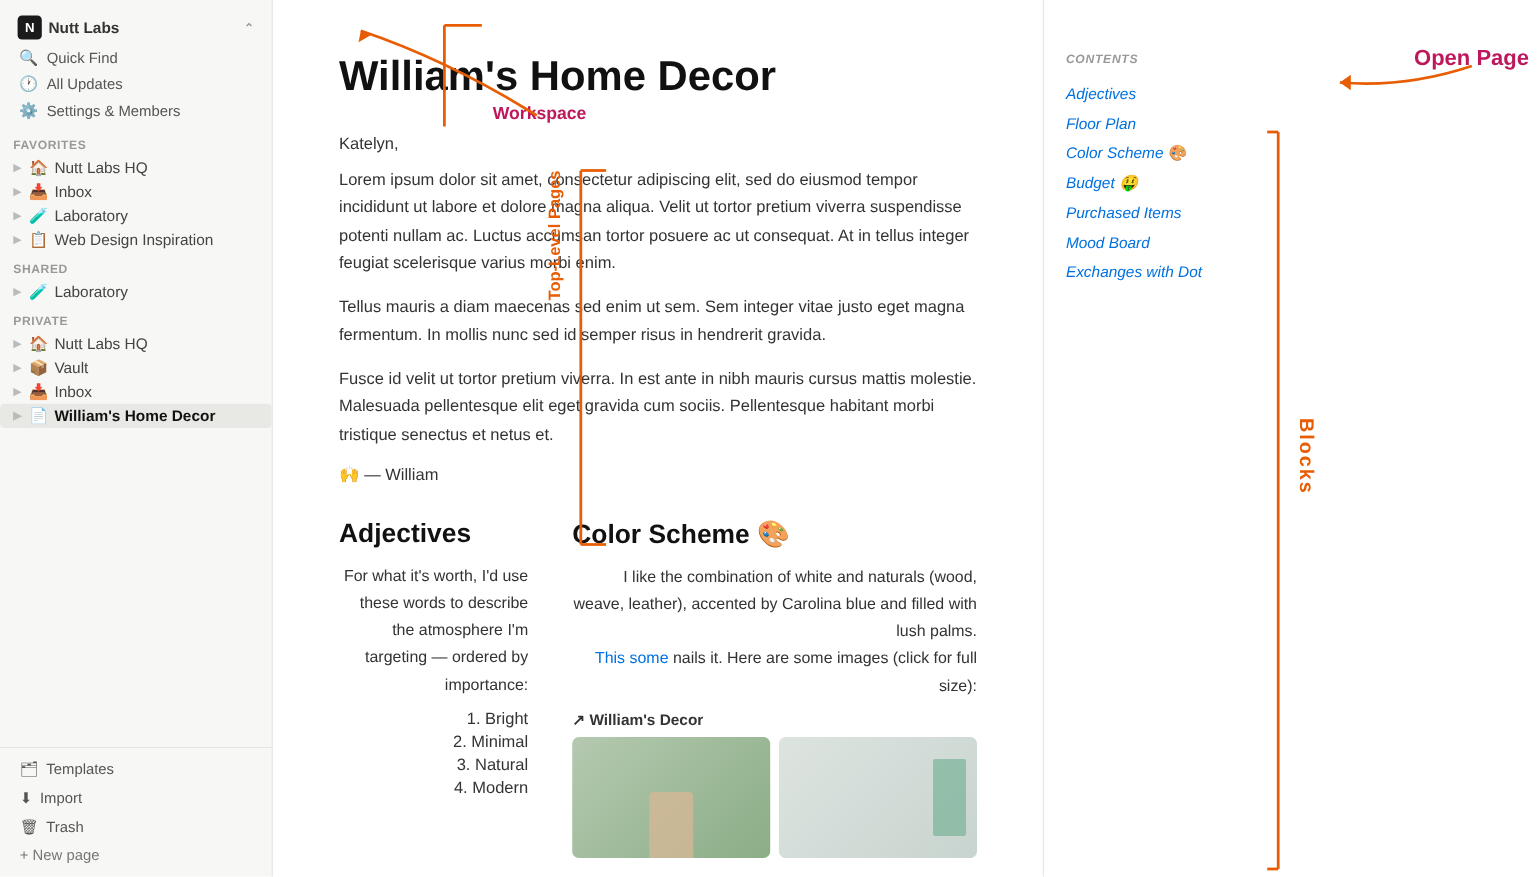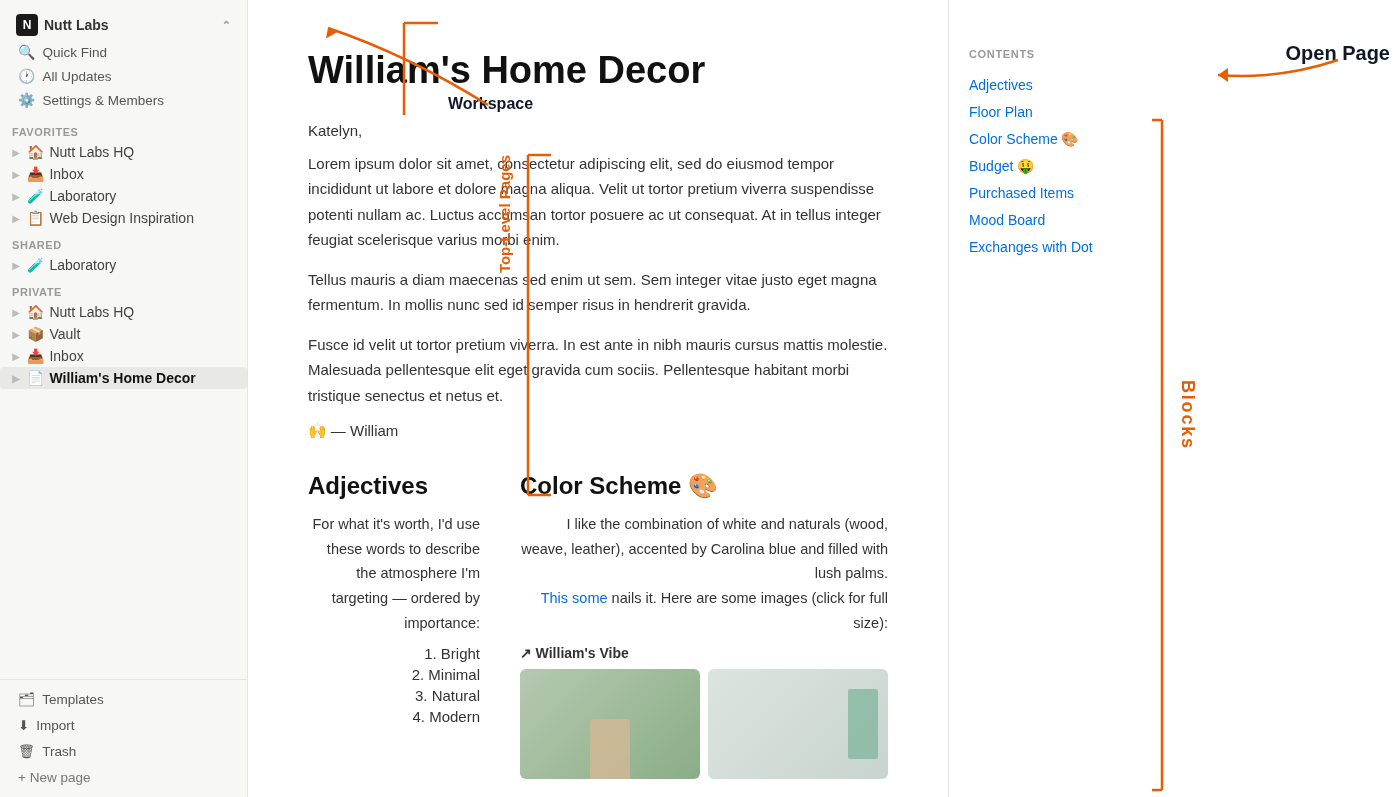--- a/index.html
+++ b/index.html
@@ -108,40 +108,41 @@
 
     
     #right-panel {
       width: 220px;
       min-width: 220px;
       padding: 48px 20px 36px 20px;
       border-left: 1px solid #e5e5e3;
       font-size: 14px;
       color: #333;
       overflow-y: auto;
+      font-style: italic;
     }
     .contents-label {
       font-size: 11px; font-weight: 700; color: #999;
       text-transform: uppercase; letter-spacing: 0.06em; margin-bottom: 12px;
     }
     .contents-link {
       display: block; color: #0070e0; text-decoration: none;
       padding: 3px 0; font-size: 14px; line-height: 1.5;
     }
 
     
     .annotation-container {
       position: absolute; pointer-events: none;
       top: 0; left: 0; width: 100%; height: 100%;
     }
     .ann-label {
       position: absolute;
       font-family: -apple-system, sans-serif;
       font-size: 16px; font-weight: 700;
-      color: #0f172a;
+      color: #be185d;
     }
     svg.ann-svg {
       position: absolute;
       overflow: visible;
     }
   </style>
 </head>
 <body>
 
 <nav id="sidebar">
@@ -262,21 +263,21 @@
       </div>
 
       <div class="col">
         <h2 class="subheading">Color Scheme 🎨</h2>
         <p class="sub-body">
           <span>I like the combination of white and naturals (wood, weave, leather), accented by Carolina blue and filled with lush palms.</span>
           <br><a class="sub-link" href="#">This some</a>
           <span> nails it. Here are some images (click for full size):</span>
         </p>
         <div class="vibe-link" style="margin-top:10px;">
-          <span>↗ William's Vibe</span>
+          <span>↗ William's Decor</span>
         </div>
         <div class="image-row">
           <div class="img-placeholder" style="background: linear-gradient(135deg, #b5c9b0 0%, #8aad86 100%); display:flex; align-items:flex-end; justify-content:center;">
             <div style="width:40px;height:60px;background:#d4b896;border-radius:4px 4px 0 0;margin-bottom:0;opacity:0.8;"></div>
           </div>
           <div class="img-placeholder img-placeholder-2" style="background: linear-gradient(135deg, #dde4e0 0%, #c8d4cf 100%); display:flex; align-items:center; justify-content:flex-end; padding-right:10px;">
             <div style="width:30px;height:70px;background:#6aab8e;border-radius:2px;opacity:0.6;"></div>
           </div>
         </div>
       </div>

